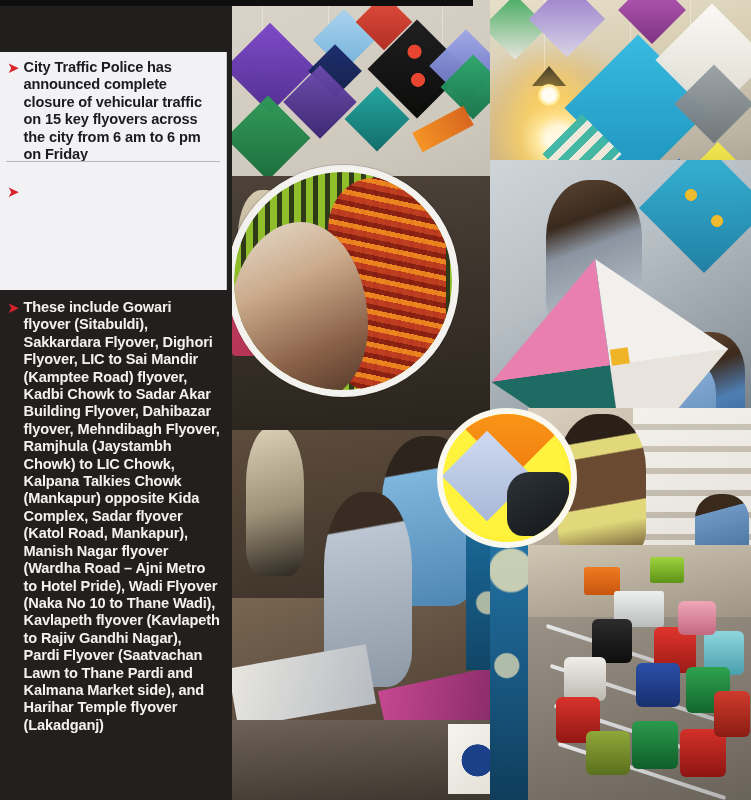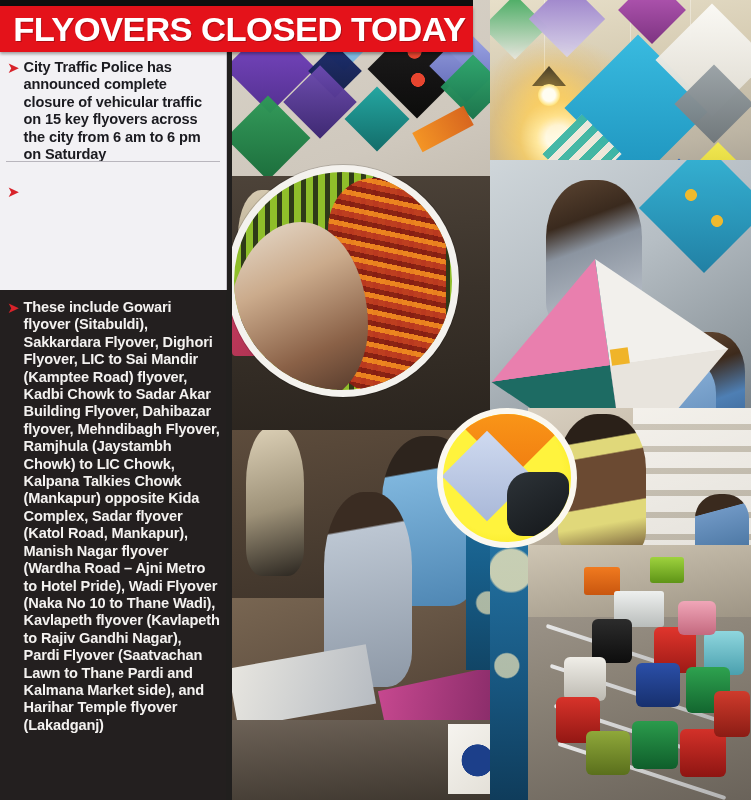--- a/index.html
+++ b/index.html
@@ -326,35 +326,32 @@
       <div class="blk"></div>
     </div>
 
   </div>
 
   <div class="leftcol">
 
     <div class="panel-light">
       <div class="bullet b1">
         <span class="arrow">➤</span>
-        <span class="btxt">City Traffic Police has announced complete closure of vehicular traffic on 15 key flyovers across the city from 6 am to 6 pm on Saturday</span>
+        <span class="btxt">City Traffic Police has announced complete closure of vehicular traffic on 15 key flyovers across the city from 6 am to 6 pm on Friday</span>
       </div>
       <div class="rule" style="top:109px;"></div>
       <div class="bullet b2" style="margin-top:14px;">
         <span class="arrow">➤</span>
       </div>
     </div>
 
     <div class="panel-dark">
       <div class="bullet" style="padding-top:9px;">
         <span class="arrow">➤</span>
         <span class="btxt">These include Gowari flyover (Sitabuldi), Sakkardara Flyover, Dighori Flyover, LIC to Sai Mandir (Kamptee Road) flyover, Kadbi Chowk to Sadar Akar Building Flyover, Dahibazar flyover, Mehndibagh Flyover, Ramjhula (Jaystambh Chowk) to LIC Chowk, Kalpana Talkies Chowk (Mankapur) opposite Kida Complex, Sadar flyover (Katol Road, Mankapur), Manish Nagar flyover (Wardha Road – Ajni Metro to Hotel Pride), Wadi Flyover (Naka No 10 to Thane Wadi), Kavlapeth flyover (Kavlapeth to Rajiv Gandhi Nagar), Pardi Flyover (Saatvachan Lawn to Thane Pardi and Kalmana Market side), and Harihar Temple flyover (Lakadganj)</span>
       </div>
     </div>
 
   </div>
 
   <div class="banner-top"></div>
-  <div class="banner">
-    <h1>FLYOVERS CLOSED TODAY</h1>
-  </div>
 
 </div>
 
 </body></html>

